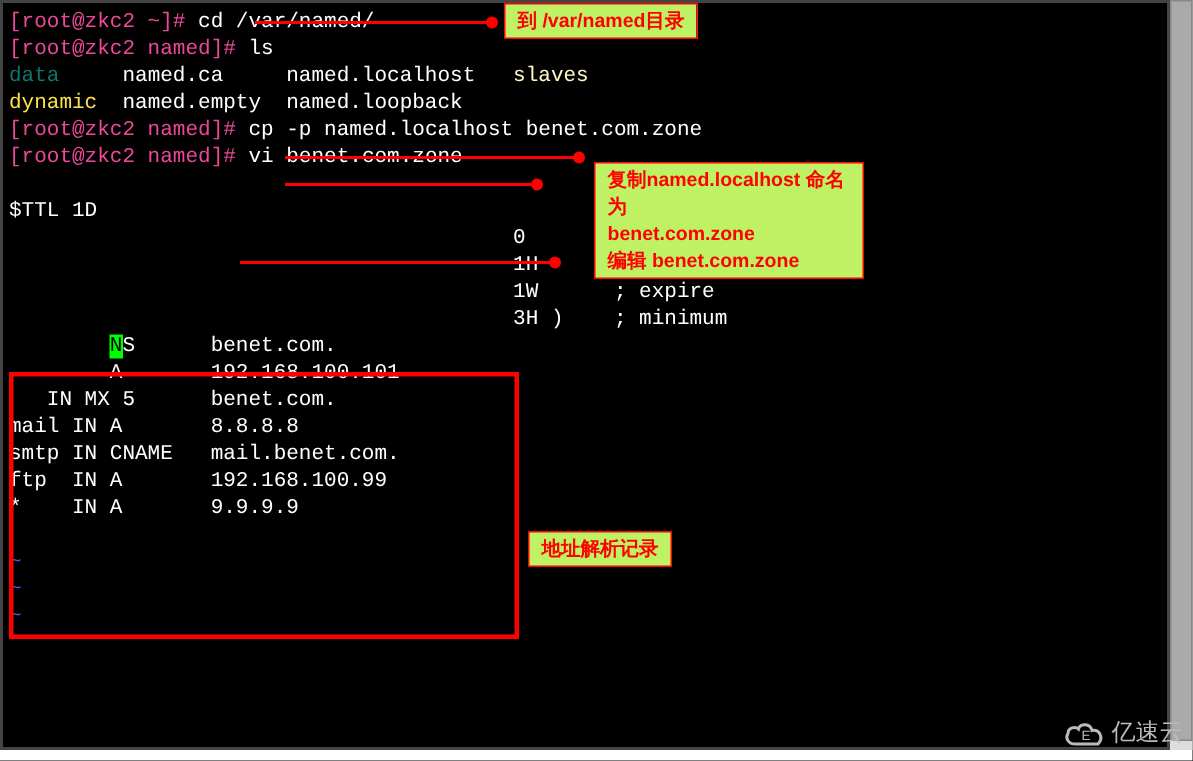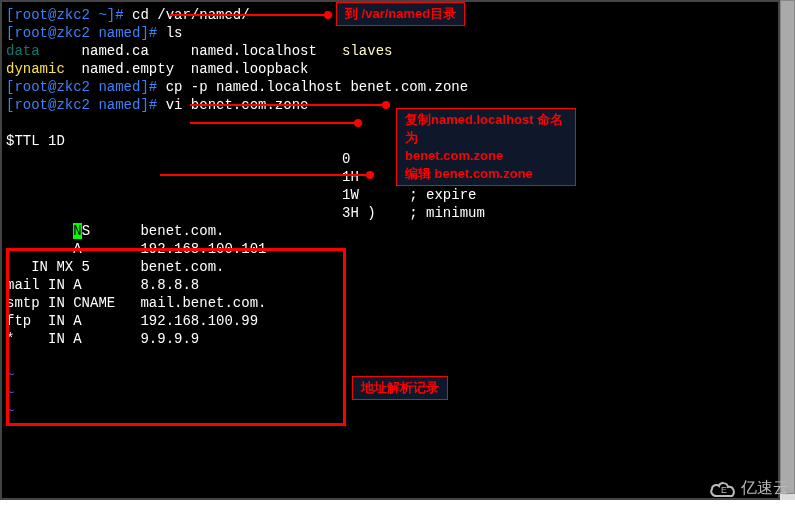--- a/index.html
+++ b/index.html
@@ -18,33 +18,33 @@
       width: 780px;
       height: 500px;
       background: #000000;
       border: 2px solid #444;
       padding: 4px;
       font-size: 14px;
       line-height: 18px;
       color: #ffffff;
       overflow: hidden;
     }
-    .prompt { color: #3b82f6; }
+    .prompt { color: #ec4899; }
     .data-c { color: #0f766e; }
     .dynamic-c { color: #fde047; }
     .slaves-c { color: #fef9c3; }
     .tilde { color: #5555ff; }
     .cursor-highlight {
       background: #00ff00;
       color: #000000;
     }
     .annotation-box {
       position: absolute;
       border: 1px solid #ff0000;
-      background: #0f172a;
+      background: #bef264;
       padding: 2px 8px;
       color: #ff0000;
       font-family: "SimSun", "Microsoft YaHei", "Arial", sans-serif;
       font-size: 13px;
       font-weight: bold;
       line-height: 18px;
     }
     .red-line {
       position: absolute;
       background: #ff0000;
@@ -139,21 +139,21 @@
 <div class="annotation-box" style="left:396px; top:108px; width:180px;">
   <div>复制named.localhost 命名为</div>
   <div>benet.com.zone</div>
   <div>编辑 benet.com.zone</div>
 </div>
 
 <div class="red-line" style="left:160px; top:174px; width:210px;"></div>
 
 <div class="red-border-box" style="left:6px; top:248px; width:340px; height:178px;"></div>
 
-<div class="annotation-box" style="left:352px; top:376px;">
+<div class="annotation-box" style="left:352px; top:354px;">
   <span>地址解析记录</span>
 </div>
 
 <div class="scrollbar">
   <div class="scrollbar-thumb"></div>
 </div>
 
 <div class="watermark">
   <span class="watermark-icon">
     <svg width="28" height="18" viewBox="0 0 28 18">

